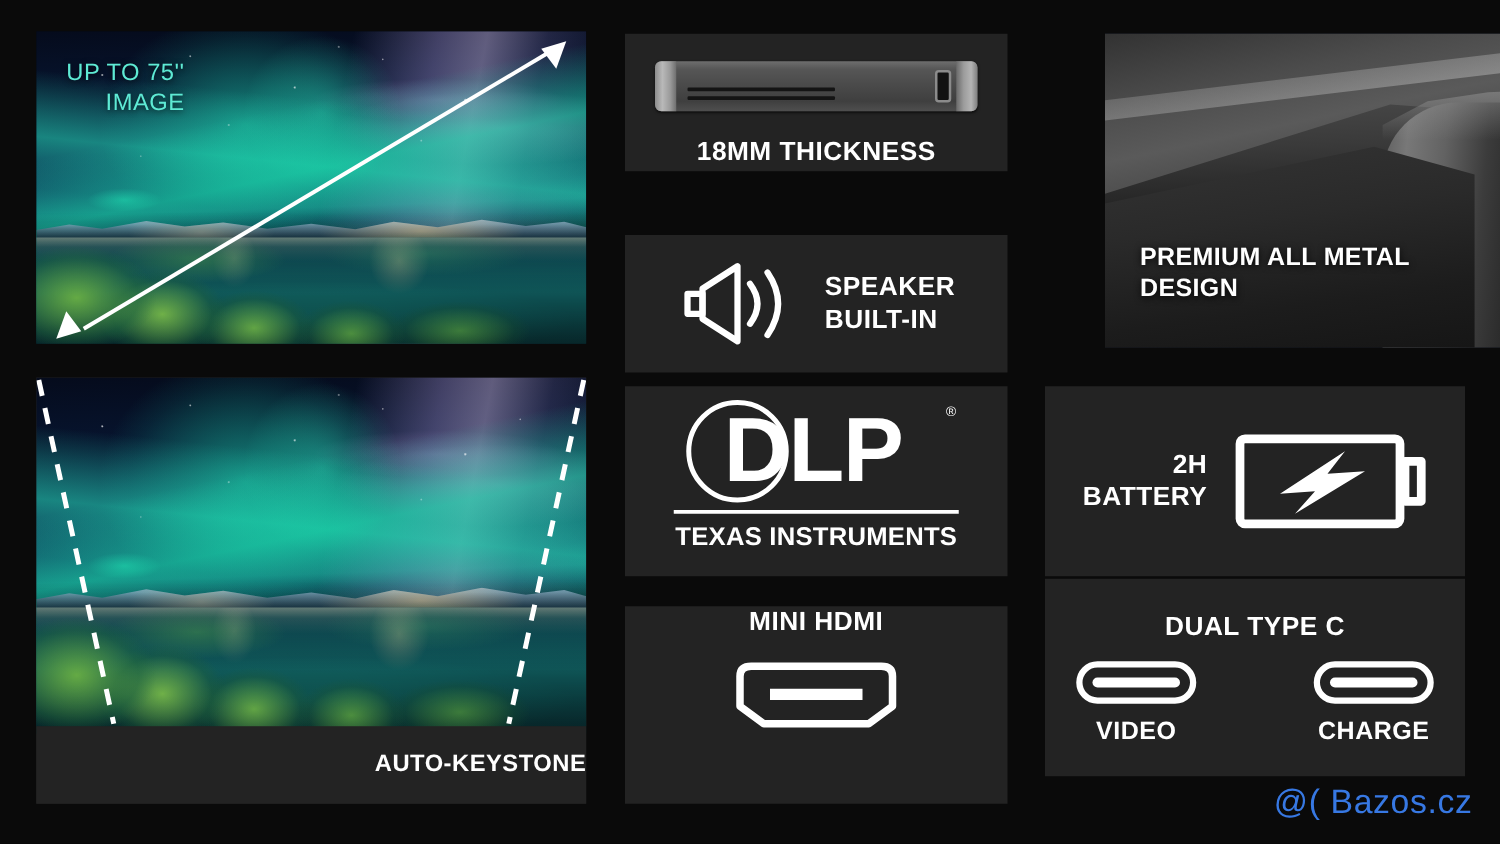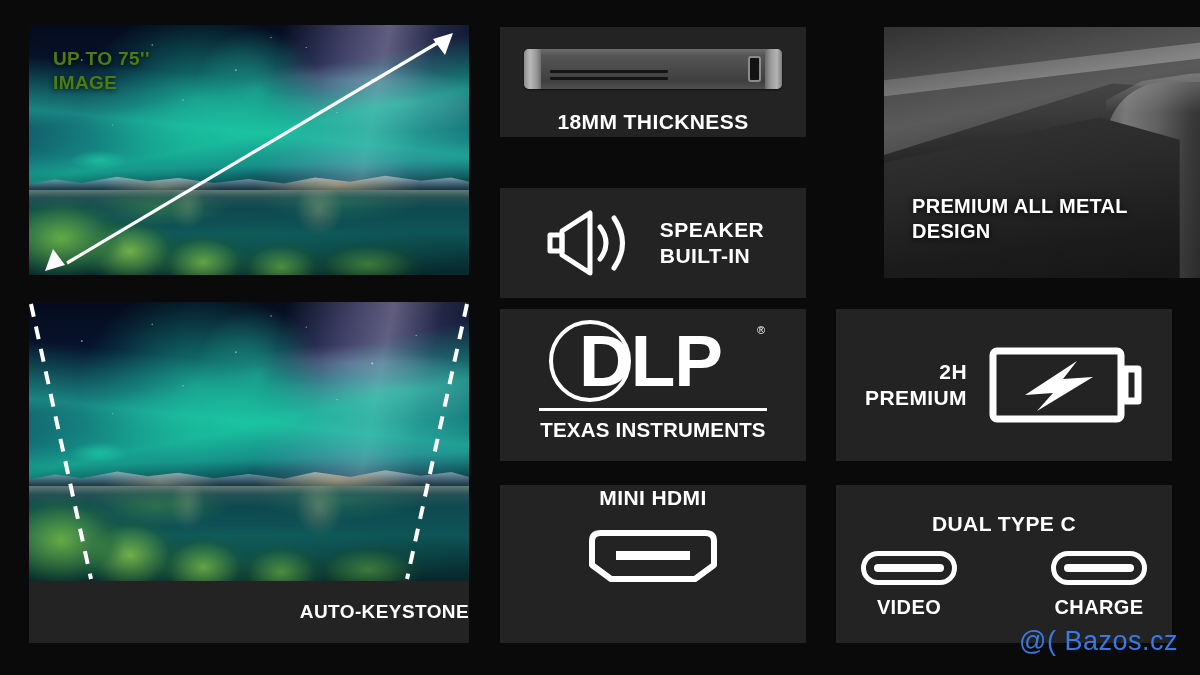--- a/index.html
+++ b/index.html
@@ -117,27 +117,28 @@
       radial-gradient(ellipse 22% 20% at 70% 30%, rgba(52,134,96,.42), transparent 80%),
       linear-gradient(180deg, transparent 0%, rgba(12,52,48,.5) 60%, rgba(8,34,34,.72) 100%);
     filter: blur(.4px);
   }
 
   
   .img-caption {
     position: absolute;
     left: 24px;
     top: 22px;
-    color: #4d7c0f;
-    font-weight: 700;
+    color: #5eead4;
+    font-weight: 400;
     font-size: 19px;
     line-height: 1.28;
     letter-spacing: .4px;
     text-shadow: 0 1px 5px rgba(0,0,0,.75);
     white-space: pre-line;
+    text-align: right;
   }
 
   
   .diag-arrow { position: absolute; inset: 0; pointer-events: none; }
 
   
   .keystone-lines { position: absolute; inset: 0; pointer-events: none; }
 
   .keystone-label-bar {
     position: absolute;
@@ -461,30 +462,30 @@
       <div class="metal-edge"></div>
       <div class="metal-side"></div>
     </div>
     <div class="metal-caption">PREMIUM ALL METAL
 DESIGN</div>
   </div>
 
   <div class="panel" style="left:836px; top:309px; width:336px; height:152px;">
     <div class="battery-row">
       <div class="panel-label">2H
-PREMIUM</div>
+BATTERY</div>
       <svg width="154" height="88" viewBox="0 0 154 88">
         <rect x="4" y="10" width="128" height="68" rx="4" ry="4" fill="none" stroke="#ffffff" stroke-width="7"></rect>
         <path d="M136 28 L149 28 L149 60 L136 60 Z" fill="none" stroke="#ffffff" stroke-width="7" stroke-linejoin="round"></path>
         <polygon points="88,20 36,54 64,52 48,70 104,36 74,38" fill="#ffffff"></polygon>
       </svg>
     </div>
   </div>
 
-  <div class="panel" style="left:836px; top:485px; width:336px; height:158px;">
+  <div class="panel" style="left:836px; top:463px; width:336px; height:158px;">
     <div class="typec-stack" style="padding-top:26px;">
       <div class="panel-label">DUAL TYPE C</div>
       <div class="typec-ports">
         <div class="typec-item">
           <div class="typec-port"></div>
           <div class="panel-label">VIDEO</div>
         </div>
         <div class="typec-item">
           <div class="typec-port"></div>
           <div class="panel-label">CHARGE</div>

